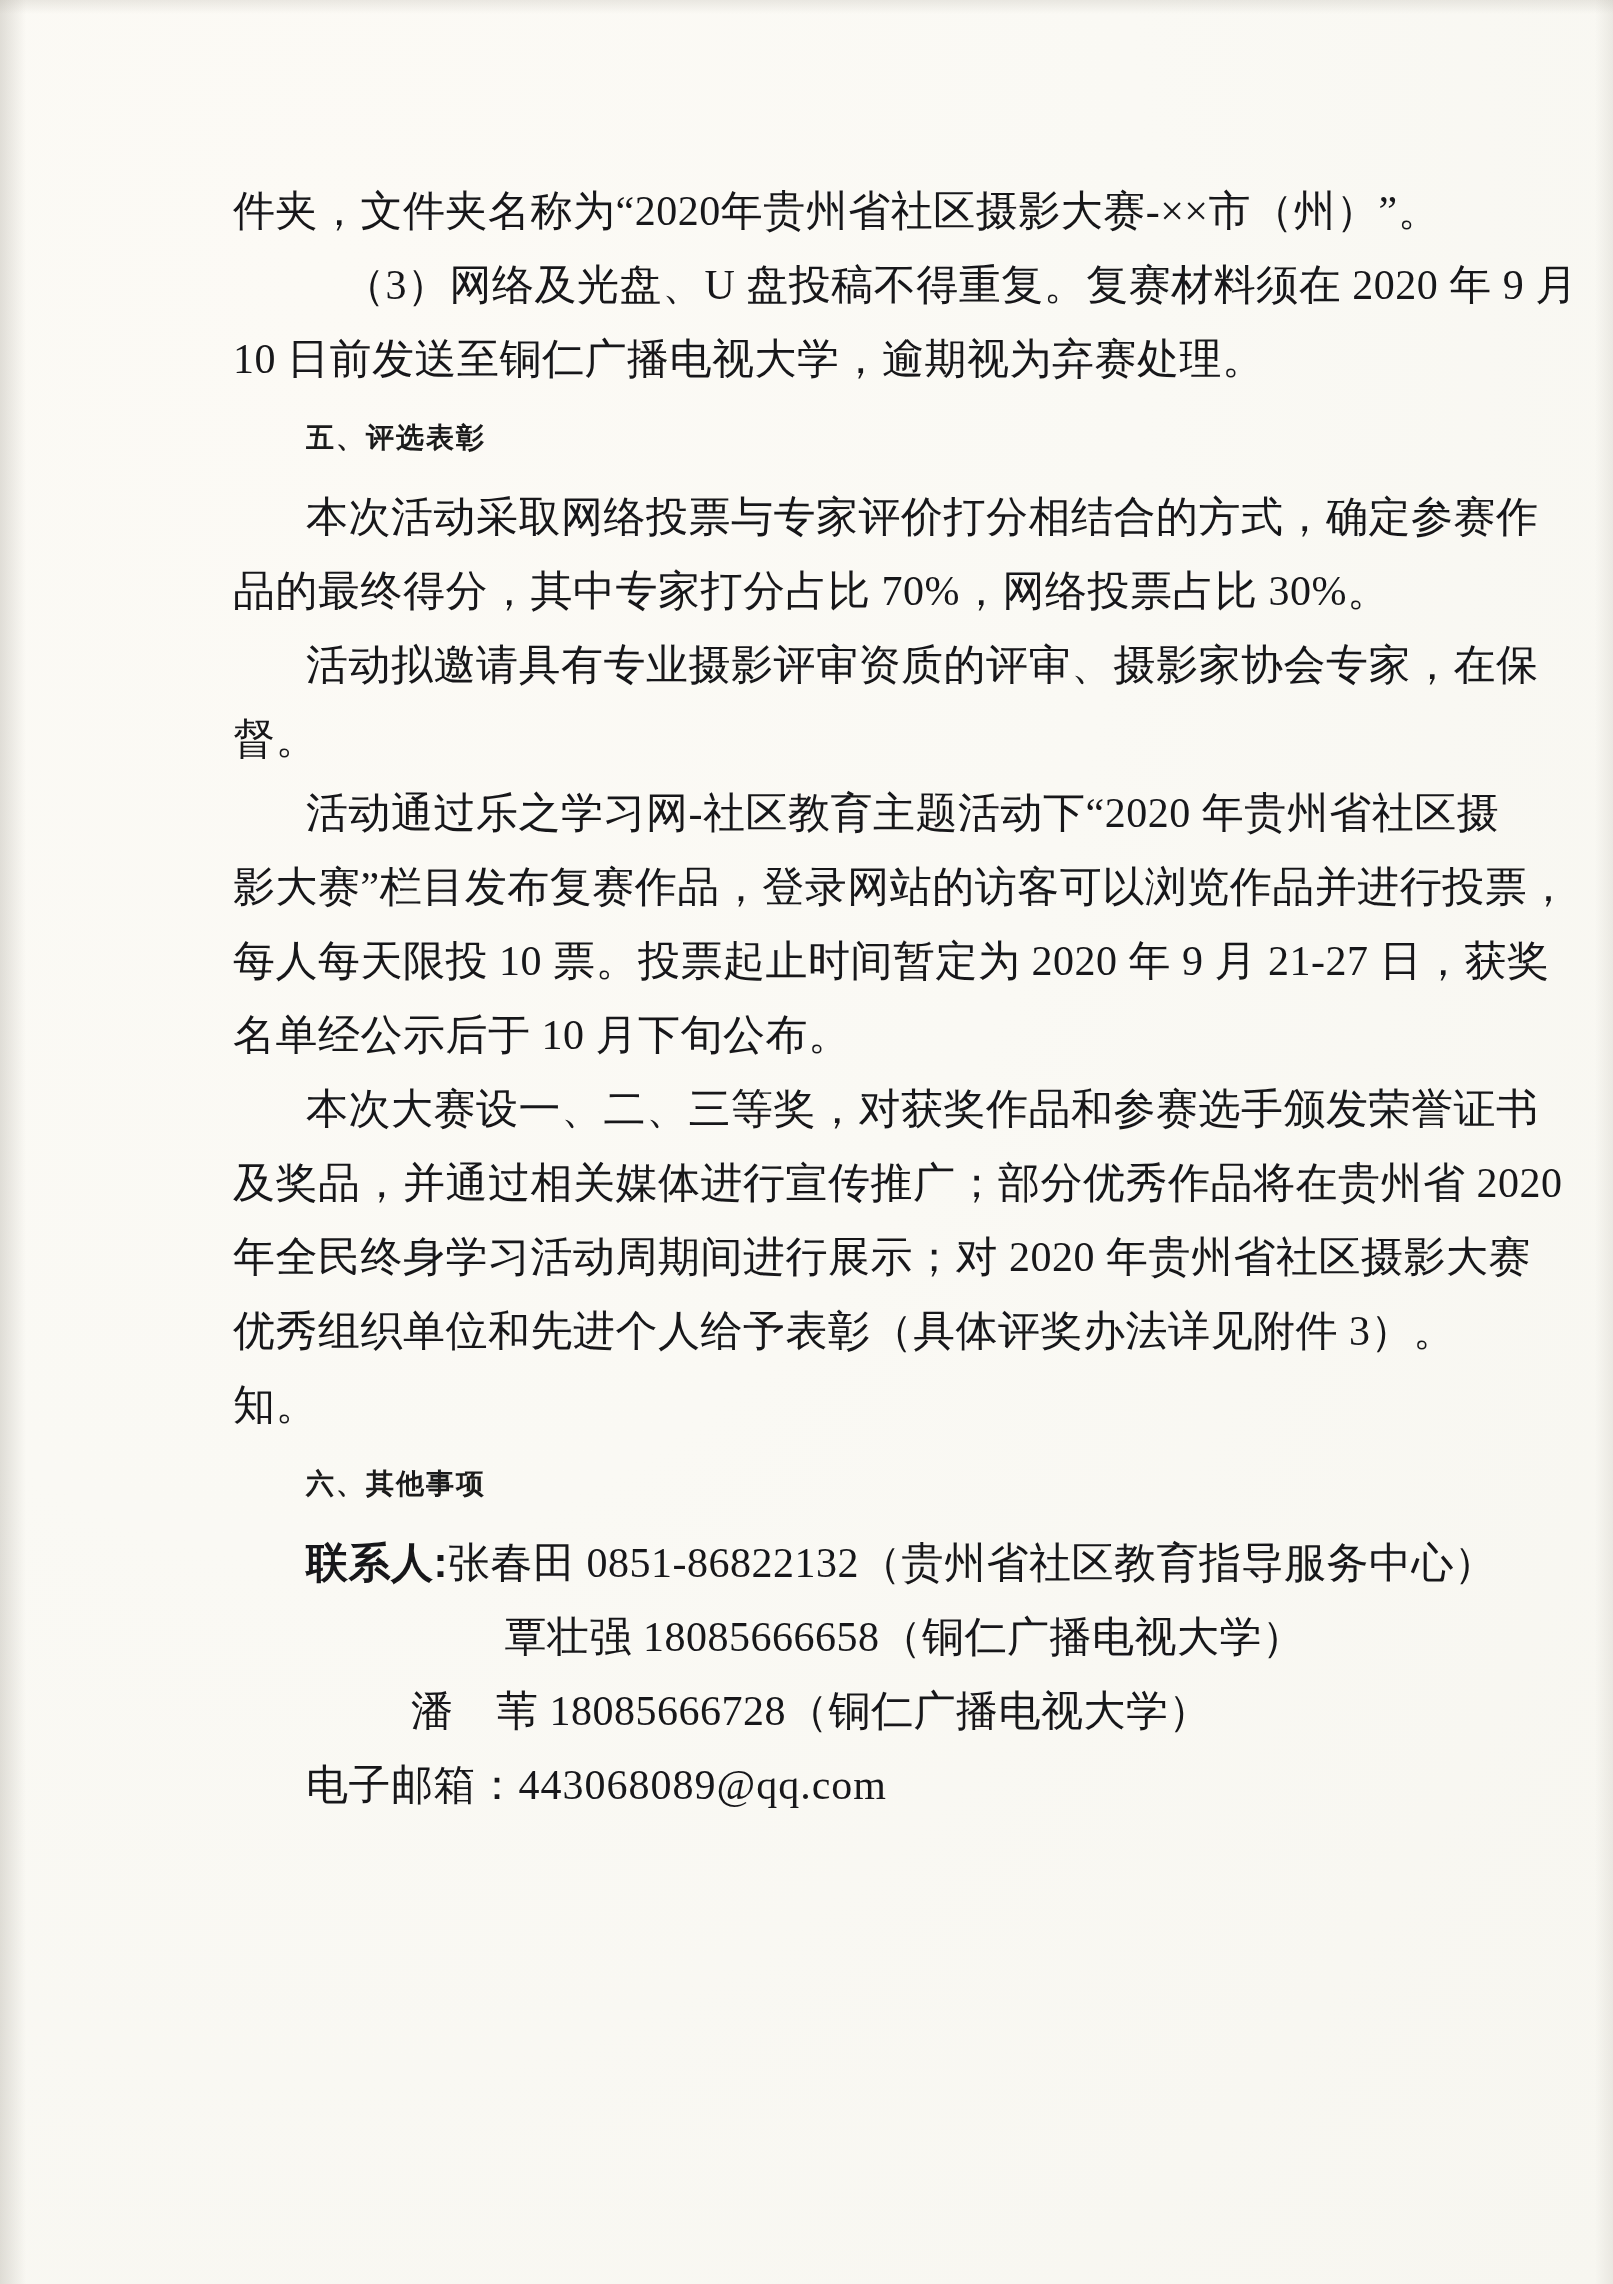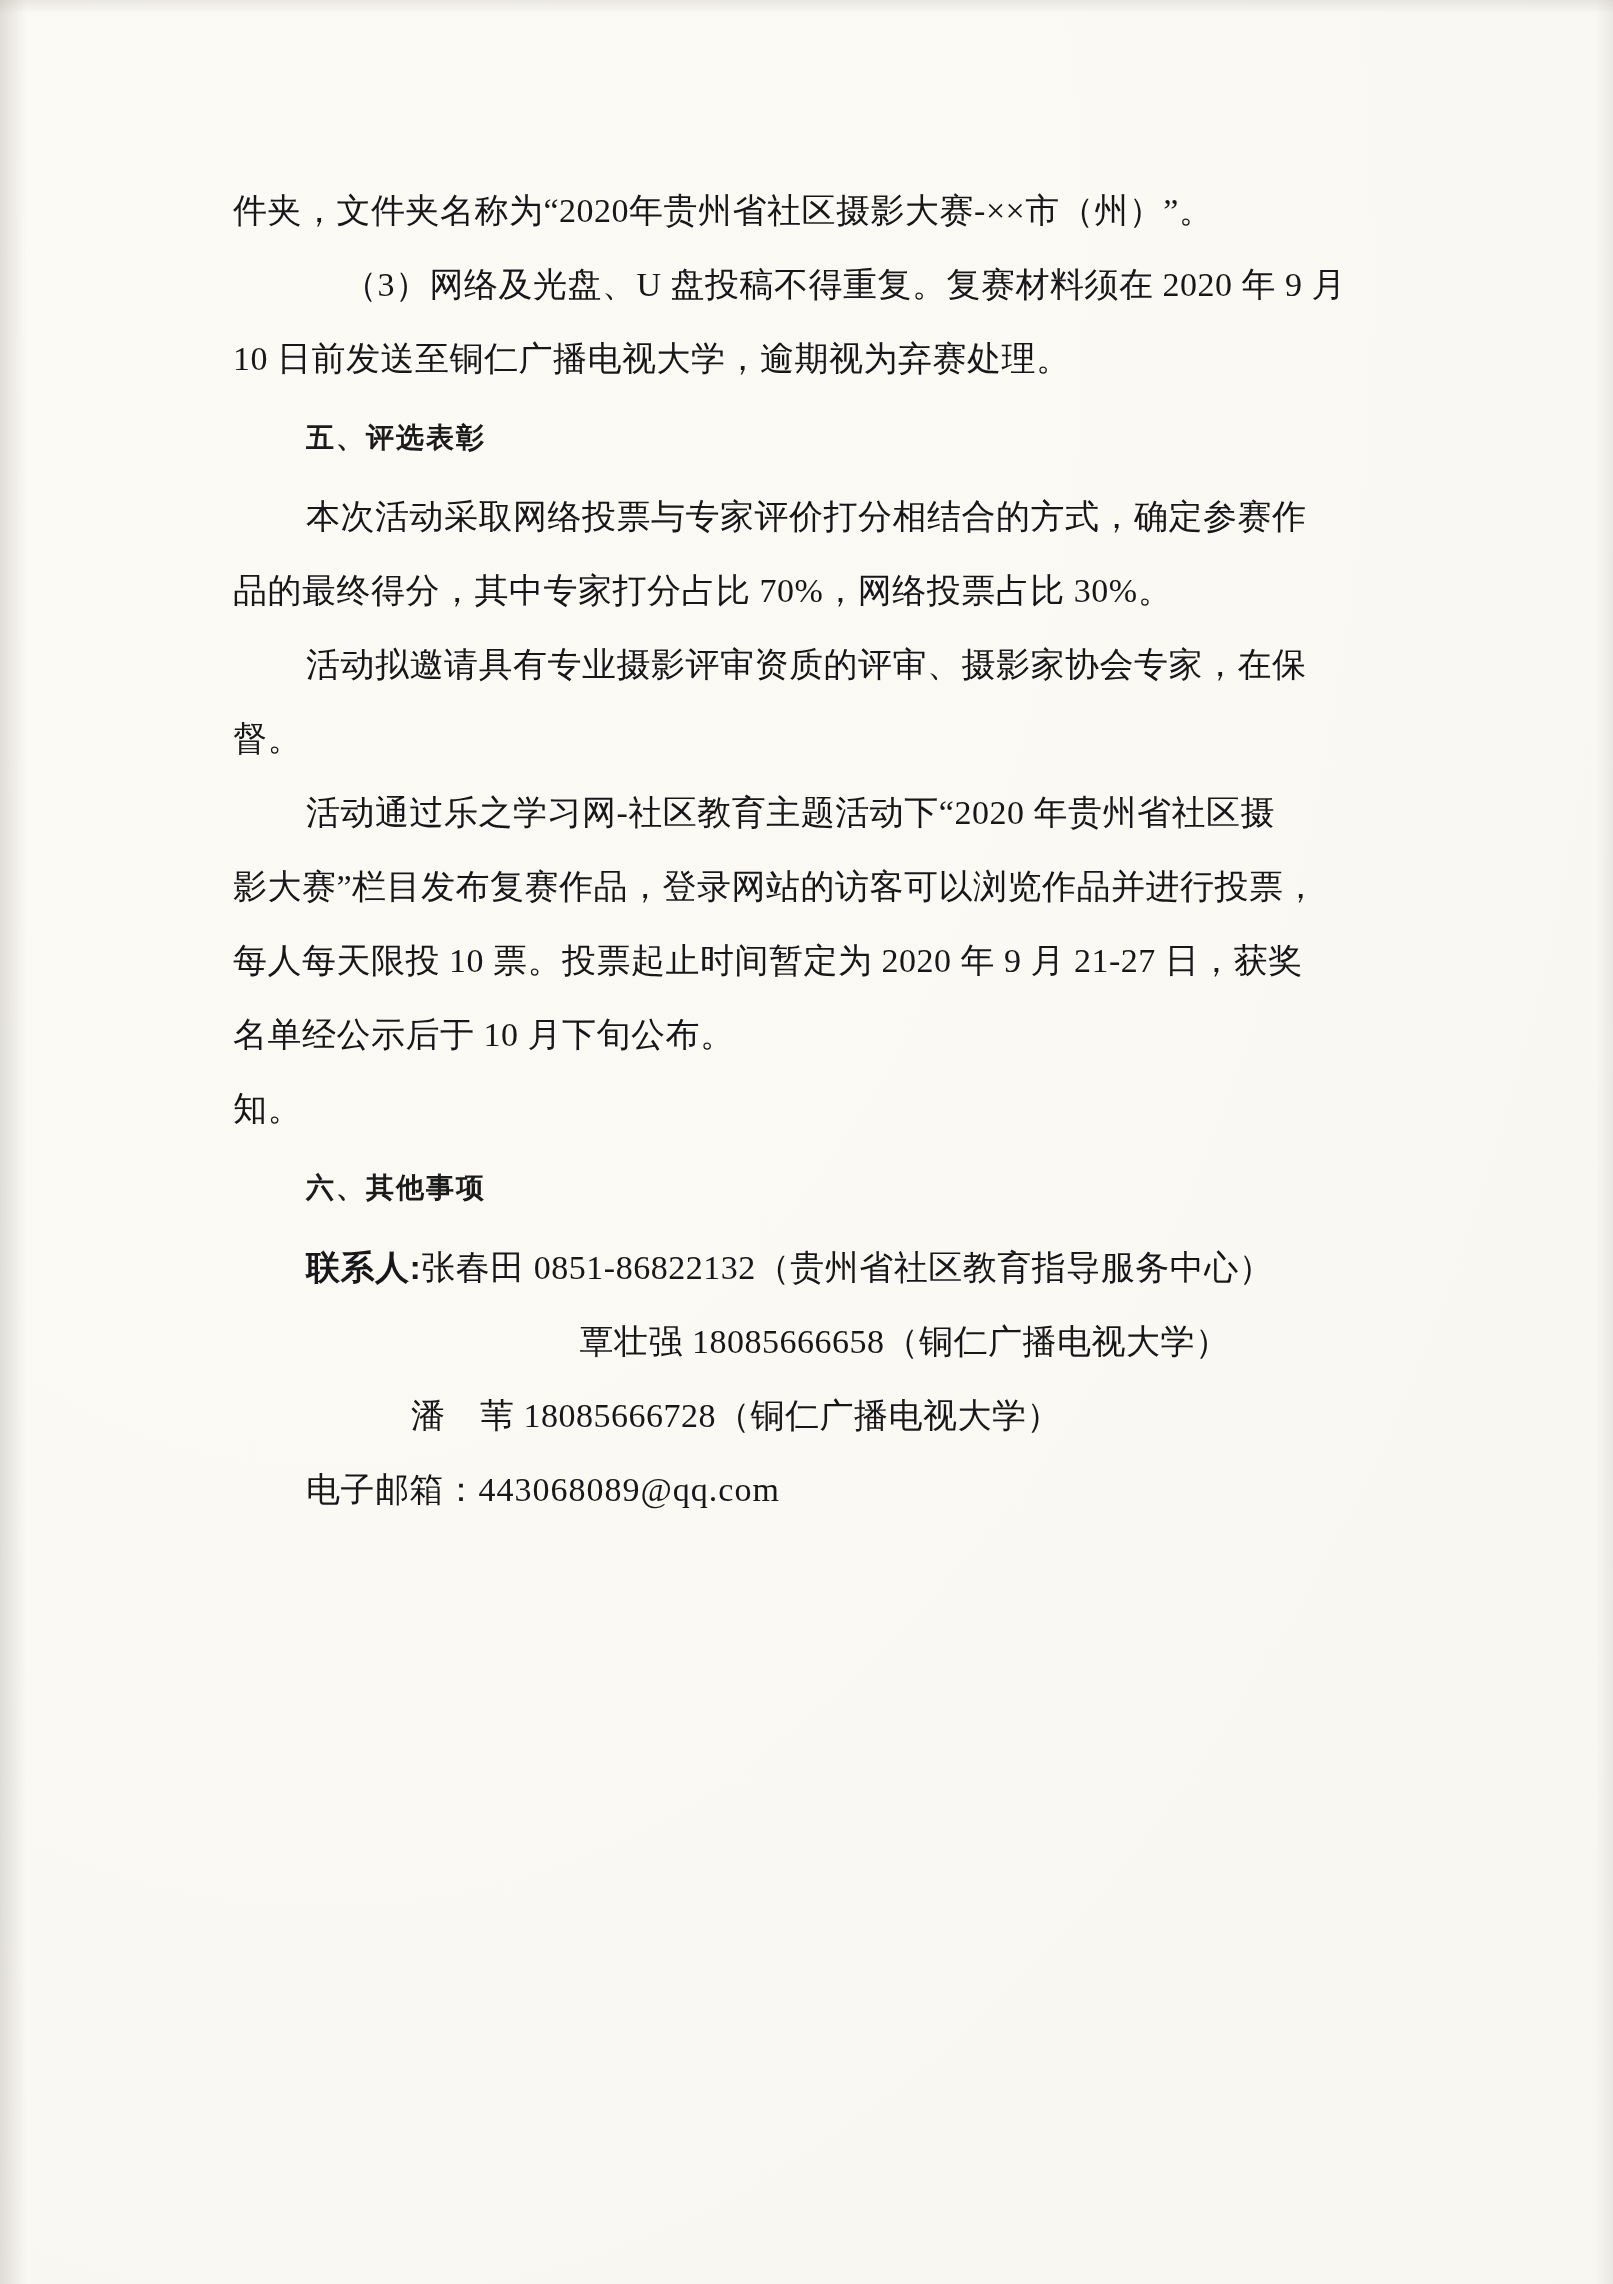--- a/index.html
+++ b/index.html
@@ -45,21 +45,21 @@
     right: 0; top: 0; bottom: 0; width: 17.6px;
     background: linear-gradient(to left, rgba(170,165,155,0.18), rgba(255,255,255,0));
   }
   .content {
     position: absolute;
     left: 233px;
     top: 174px;
     width: 1176px;
   }
   .ln {
-    font-size: 34px;
+    font-size: 42px;
     line-height: 74px;
     letter-spacing: 0.5px;
     white-space: pre;
     color: #17171a;
   }
   .heading {
     font-family: "Liberation Sans", "DejaVu Sans", sans-serif;
     font-weight: bold;
     font-size: 28px;
     line-height: 84px;
@@ -112,20 +112,26 @@
       <div class="ln first-line">督。</div>
     </div>
 
     <div class="block">
       <div class="ln ind">活动通过乐之学习网-社区教育主题活动下“2020 年贵州省社区摄</div>
       <div class="ln first-line">影大赛”栏目发布复赛作品，登录网站的访客可以浏览作品并进行投票，</div>
       <div class="ln first-line">每人每天限投 10 票。投票起止时间暂定为 2020 年 9 月 21-27 日，获奖</div>
       <div class="ln first-line">名单经公示后于 10 月下旬公布。</div>
     </div>
 
+    <div class="block">
+      <div class="ln ind">本次大赛设一、二、三等奖，对获奖作品和参赛选手颁发荣誉证书</div>
+      <div class="ln first-line">及奖品，并通过相关媒体进行宣传推广；部分优秀作品将在贵州省 2020</div>
+      <div class="ln first-line">年全民终身学习活动周期间进行展示；对 2020 年贵州省社区摄影大赛</div>
+      <div class="ln first-line">优秀组织单位和先进个人给予表彰（具体评奖办法详见附件 3）。</div>
+    </div>
 
     <div class="block">
       <div class="ln first-line">知。</div>
     </div>
 
     <div class="heading">六、其他事项</div>
 
     <div class="block">
       <div class="ln ind"><span class="contact-label">联系人:</span><span>张春田 0851-86822132（贵州省社区教育指导服务中心）</span></div>
       <div class="ln ind3">覃壮强 18085666658（铜仁广播电视大学）</div>

